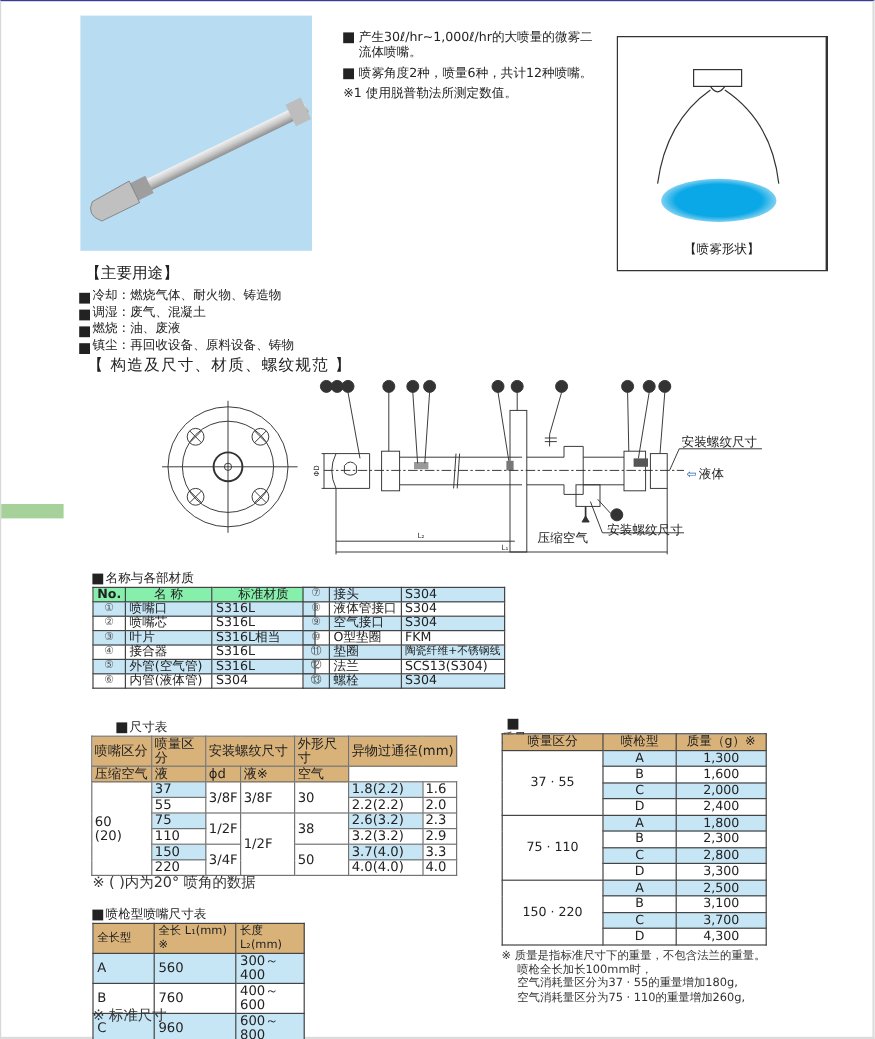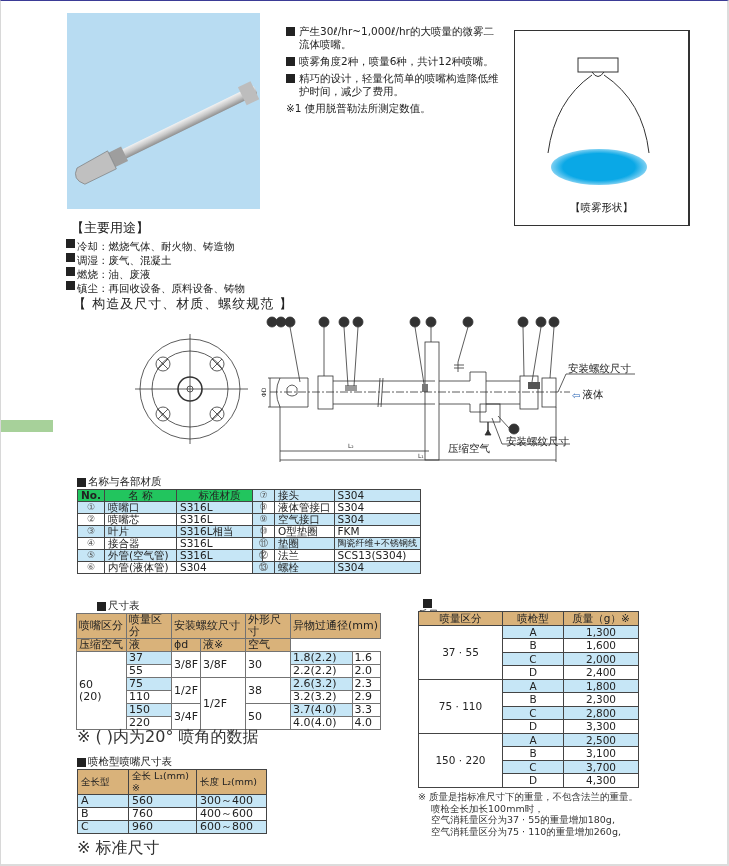--- a/index.html
+++ b/index.html
@@ -11,46 +11,46 @@
   .abs { position: absolute; }
   .feat { position: absolute; left: 286px; top: 25px; width: 215px; }
   .feat .t { font-size: 13px; margin-left: 15px; margin-bottom: 8px; letter-spacing: 1px; }
   .feat .item { display: flex; font-size: 10.5px; line-height: 13px; margin-bottom: 4px; }
   .feat .sq { width: 9px; height: 9px; background: #222; margin-top: 2px; margin-right: 4px; flex: none; }
   .feat .note { font-size: 10.5px; line-height: 13px; }
   .spray-box { position: absolute; left: 514px; top: 30px; width: 176px; height: 196px; border: 1px solid #333; border-right: 2px solid #333; }
   .spray-label { position: absolute; left: 0; right: 0; bottom: 10px; text-align: center; font-size: 10.5px; }
   .uses { position: absolute; left: 66px; top: 219px; }
   .uses .t { font-size: 13px; margin-left: 5px; margin-bottom: 2px; }
-  .uses .item { font-size: 10.5px; line-height: 14px; display: flex; align-items: flex-start; }
+  .uses .item { font-size: 10.5px; line-height: 14px; display: flex; align-items: flex-end; }
   .uses .sq { width: 9px; height: 9px; background: #222; margin-right: 2px; }
   .struct-title { position: absolute; left: 73px; top: 295px; font-size: 13px; letter-spacing: 1px; }
   .diagram { position: absolute; left: 130px; top: 312px; width: 520px; height: 160px; }
   .sec-title { font-size: 10.5px; display: flex; align-items: center; }
   .sec-title .sq { width: 9px; height: 9px; background: #222; margin-right: 2px; }
   table { border-collapse: collapse; }
   .tbl td, .tbl th { border: 1px solid #444; font-size: 10.5px; font-weight: normal; padding: 0 3px; height: 12px; line-height: 11px; white-space: nowrap; }
-  .tbl th { background: #22c55e; text-align: center; }
+  .tbl th { background: #86efac; text-align: center; }
   .tbl .b { background: #c6e6f6; }
   .tbl .c { text-align: center; color: #555; font-size: 9px; }
   .mat1 { position: absolute; left: 77px; top: 489px; }
   .mat2 { position: absolute; left: 252px; top: 489px; }
   .dim { position: absolute; left: 76px; top: 613px; }
   .dim td, .dim th { border: 1px solid #737373; font-size: 11px; text-align: left; padding: 0 2px; height: 13px; line-height: 12px; font-weight: normal; }
   .dim th { background: #d9b27a; }
   .dim .b { background: #c6e6f6; }
   .mass { position: absolute; left: 418px; top: 611px; }
   .mass td, .mass th { border: 1px solid #444; font-size: 10.5px; text-align: center; height: 13.5px; line-height: 12px; font-weight: normal; }
   .mass th { background: #d9b27a; }
   .mass .b { background: #c6e6f6; }
   .gun { position: absolute; left: 77px; top: 769px; }
   .gun td, .gun th { border: 1px solid #444; font-size: 11px; padding: 0 3px; height: 13px; line-height: 12px; font-weight: normal; text-align: left; }
   .gun th { background: #d9b27a; font-size: 9.5px; }
   .gun .b { background: #c6e6f6; }
-  .small { font-size: 16px; }
+  .small { font-size: 12px; }
 </style>
 </head>
 <body>
 
 <div class="frame"></div>
 <div class="side-tab"></div>
 
 <div class="photo">
   <svg width="193" height="196" viewBox="0 0 193 196">
     <defs>
@@ -70,24 +70,20 @@
 </div>
 
 <div class="feat">
   <div class="item">
       <span class="sq"></span>
       <span>产生30ℓ/hr~1,000ℓ/hr的大喷量的微雾二流体喷嘴。</span>
     </div>
   <div class="item">
       <span class="sq"></span>
       <span>喷雾角度2种，喷量6种，共计12种喷嘴。</span>
-    </div>
-  <div class="item">
-      <span class="sq"></span>
-      <span>精巧的设计，轻量化简单的喷嘴构造降低维护时间，减少了费用。</span>
     </div>
   <div class="note">※1 使用脱普勒法所测定数值。</div>
 </div>
 
 <div class="spray-box">
   <svg width="174" height="170" viewBox="0 0 174 170">
     <defs>
       <radialGradient id="spray" cx="0.5" cy="0.5" r="0.5">
         <stop offset="0.75" stop-color="#0aa8e6"></stop>
           <stop offset="1" stop-color="#7fd0f2"></stop>
@@ -466,21 +462,21 @@
 
 <div class="abs sec-title" style="left:77px; top:755px;">
     <span class="sq"></span>
     <span>喷枪型喷嘴尺寸表</span>
   </div>
 <table class="gun">
   <tbody>
       <tr>
     <th style="width:51px;">全长型</th>
     <th style="width:68px;">全长 L₁(mm) ※</th>
-    <th style="width:70px;">长度 L₂(mm)</th>
+    <th style="width:57px;">长度 L₂(mm)</th>
   </tr>
   <tr>
         <td class="b">A</td>
         <td class="b">560</td>
         <td class="b">300～400</td>
       </tr>
   <tr>
         <td>B</td>
         <td>760</td>
         <td>400～600</td>

